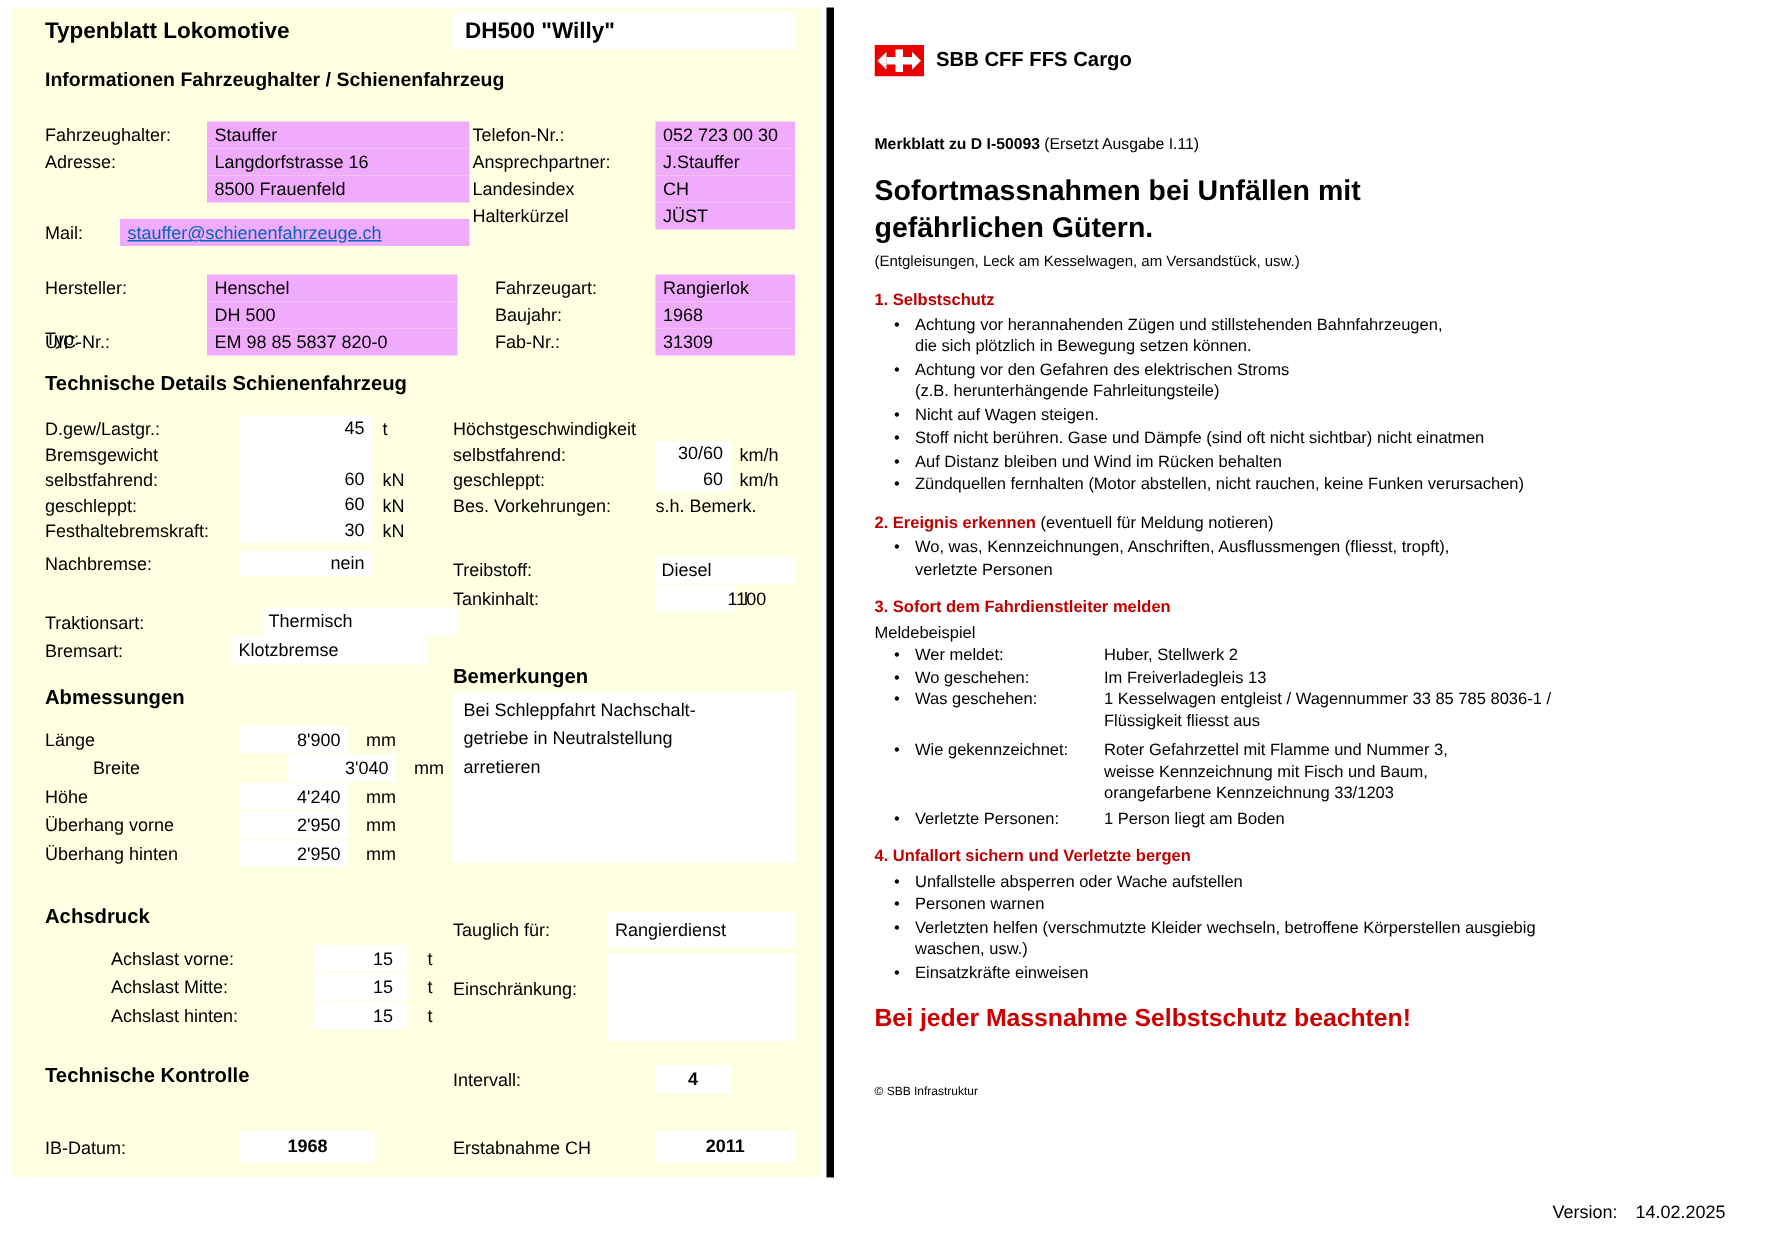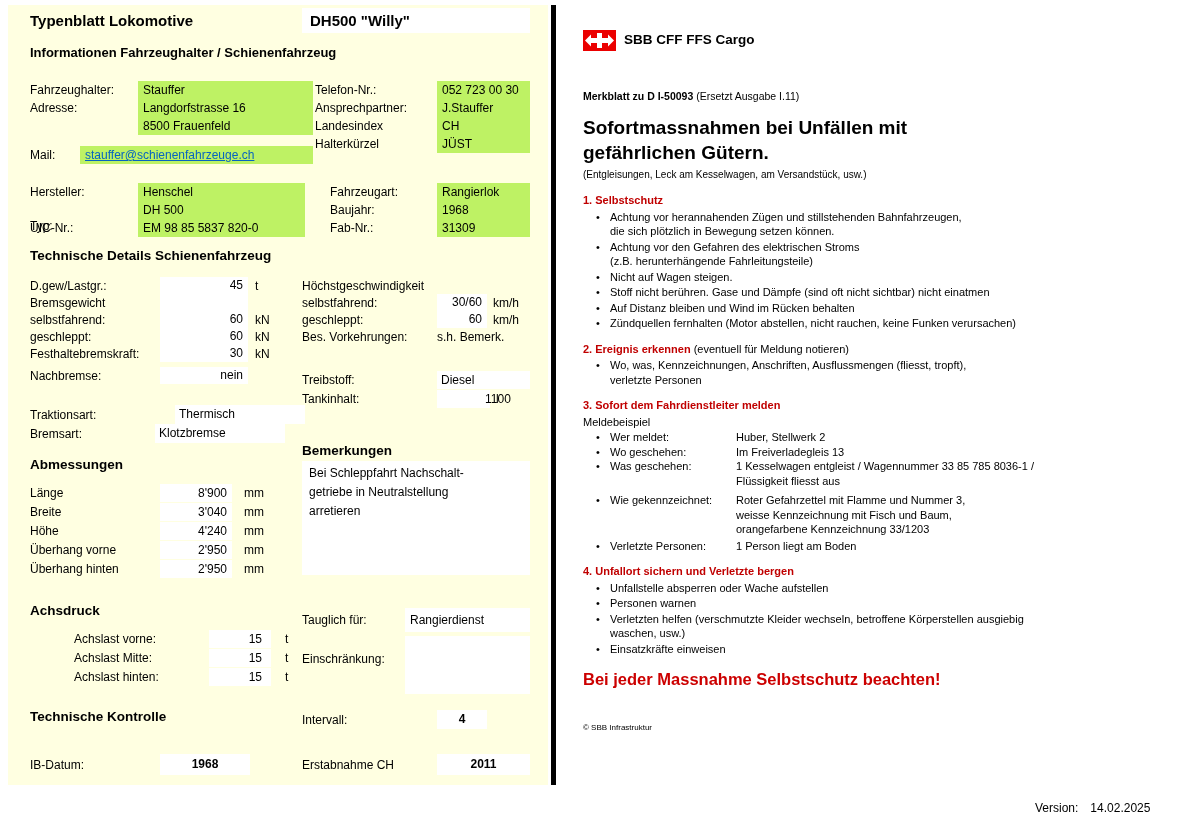--- a/index.html
+++ b/index.html
@@ -10,21 +10,21 @@
 
   
   .sheet { position: absolute; left: 8px; top: 5px; width: 540px; height: 780px; background: #FFFFE1; font-size: 12px; }
   .divider { position: absolute; left: 551px; top: 5px; width: 5px; height: 780px; background: #000; }
   .h-big { font-size: 15px; font-weight: bold; }
   .h-sub { font-size: 13px; font-weight: bold; }
   .h-sec { font-size: 13.5px; font-weight: bold; }
   .frow { display: flex; align-items: center; height: 18px; font-size: 12px; }
   .trow { display: flex; align-items: center; height: 17px; font-size: 12px; }
   .flabel { flex: none; }
-  .fcell { flex: 1; background: #bef264; padding-left: 5px; height: 18px; line-height: 18px; white-space: nowrap; overflow: hidden; }
+  .fcell { flex: 1; background: #f0abfc; padding-left: 5px; height: 18px; line-height: 18px; white-space: nowrap; overflow: hidden; }
   .vcell { background: #fff; height: 17px; line-height: 17px; text-align: right; padding-right: 5px; flex: none; }
   .lcell { background: #fff; height: 18px; line-height: 18px; text-align: left; padding-left: 4px; flex: none; }
   .unit { flex: none; }
   .maillink { color: #0563C1; text-decoration: underline; cursor: pointer; }
   .bembox { background: #fff; padding: 3px 7px; font-size: 12px; line-height: 19px; white-space: pre-line; }
   .cellbold { font-weight: bold; text-align: center; background: #fff; }
 
   
   .merkblatt { position: absolute; left: 583px; top: 30px; width: 592px; font-size: 11px; line-height: 14.5px; }
   .logo-row { display: flex; align-items: center; gap: 8px; }
@@ -207,21 +207,21 @@
 
     <div class="abs h-sec" style="left:22px; top:452px;">Abmessungen</div>
 
     <div class="abs" style="left:22px; top:478px; width:250px;">
       <div class="trow" style="height:19px;">
           <span class="flabel" style="width:130px;">Länge</span>
           <span class="vcell" style="width:72px; height:18px; line-height:18px;">8'900</span>
           <span class="unit" style="margin-left:12px;">mm</span>
         </div>
       <div class="trow" style="height:19px;">
-          <span class="flabel" style="width:130px;">Breite</span>
+          <span class="flabel" style="width:130px;margin-left:32px;">Breite</span>
           <span class="vcell" style="width:72px; height:18px; line-height:18px;">3'040</span>
           <span class="unit" style="margin-left:12px;">mm</span>
         </div>
       <div class="trow" style="height:19px;">
           <span class="flabel" style="width:130px;">Höhe</span>
           <span class="vcell" style="width:72px; height:18px; line-height:18px;">4'240</span>
           <span class="unit" style="margin-left:12px;">mm</span>
         </div>
       <div class="trow" style="height:19px;">
           <span class="flabel" style="width:130px;">Überhang vorne</span>

